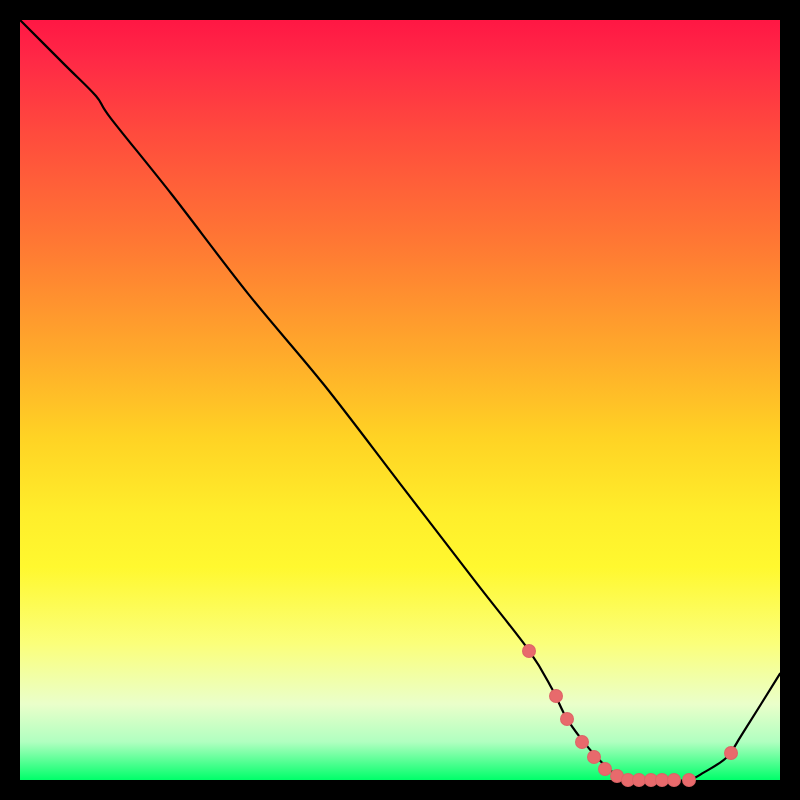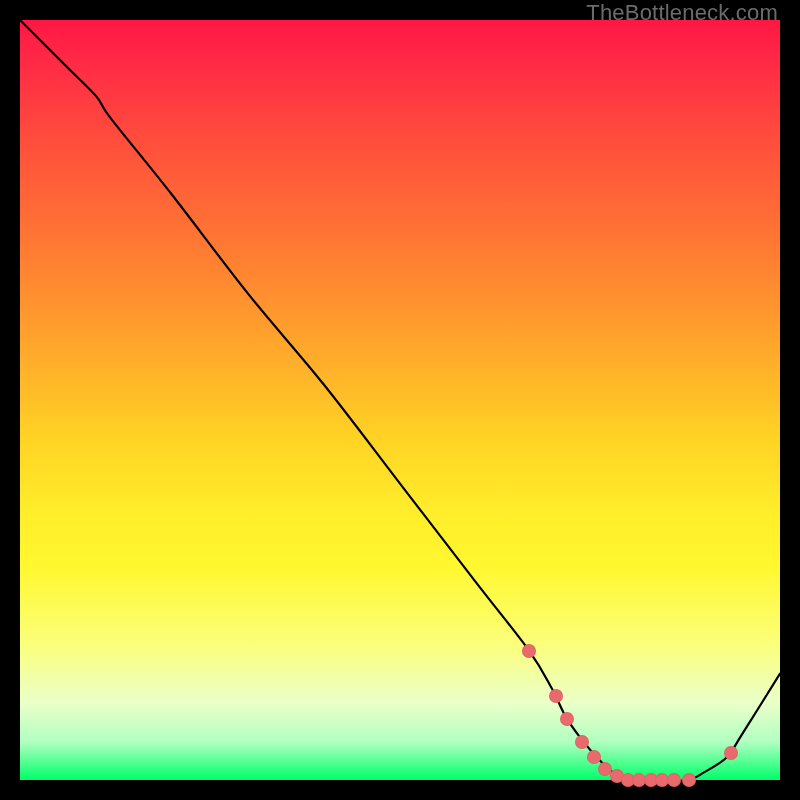--- a/index.html
+++ b/index.html
@@ -73,21 +73,20 @@
     font-weight: 500;
     letter-spacing: 0.2px;
     user-select: none;
   }
 </style>
 </head>
 <body>
 
 <div class="frame">
 
-  <div class="watermark">TheBottleneck.com</div>
 
   <div class="plot">
     <div class="gradient"></div>
 
     <svg class="curve" viewBox="0 0 760 760" preserveAspectRatio="none">
       <path id="curve-path" fill="none" stroke="#000" stroke-width="2.2" stroke-linecap="round" stroke-linejoin="round" d="M 0.00 0.00 C 7.60 7.60 32.93 32.93 45.60 45.60 C 58.27 58.27 68.40 67.13 76.00 76.00 C 83.60 84.87 78.53 82.33 91.20 98.80 C 103.87 115.27 129.20 145.67 152.00 174.80 C 174.80 203.93 202.67 241.93 228.00 273.60 C 253.33 305.27 278.67 333.13 304.00 364.80 C 329.33 396.47 354.67 430.67 380.00 463.60 C 405.33 496.53 434.47 534.53 456.00 562.40 C 477.53 590.27 496.53 613.07 509.20 630.80 C 521.87 648.53 525.67 657.40 532.00 668.80 C 538.33 680.20 540.87 689.07 547.20 699.20 C 553.53 709.33 562.40 720.73 570.00 729.60 C 577.60 738.47 586.47 747.33 592.80 752.40 C 599.13 757.47 601.67 758.73 608.00 760.00 C 614.33 761.27 624.47 760.00 630.80 760.00 C 637.13 760.00 639.67 760.00 646.00 760.00 C 652.33 760.00 662.47 761.27 668.80 760.00 C 675.13 758.73 677.67 756.20 684.00 752.40 C 690.33 748.60 700.47 743.53 706.80 737.20 C 713.13 730.87 713.13 728.33 722.00 714.40 C 730.87 700.47 753.67 663.73 760.00 653.60 "></path>
     </svg>
 
     <div id="markers-layer">
         <div class="marker" style="left: 509.2px; top: 630.8px;"></div>

